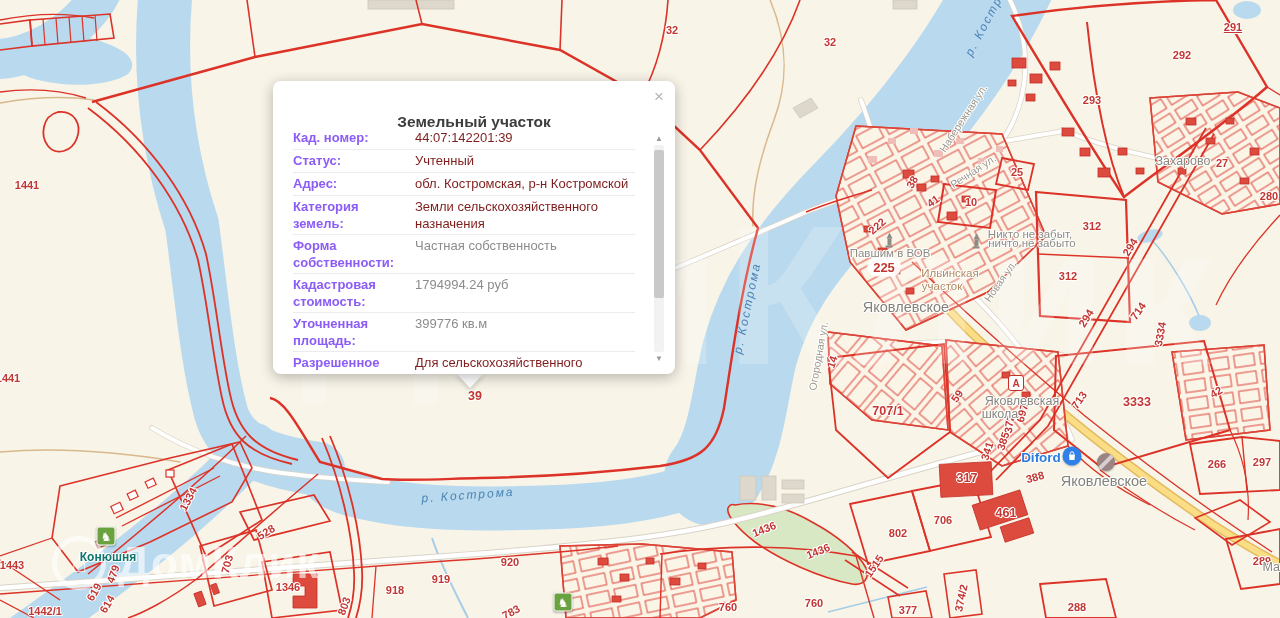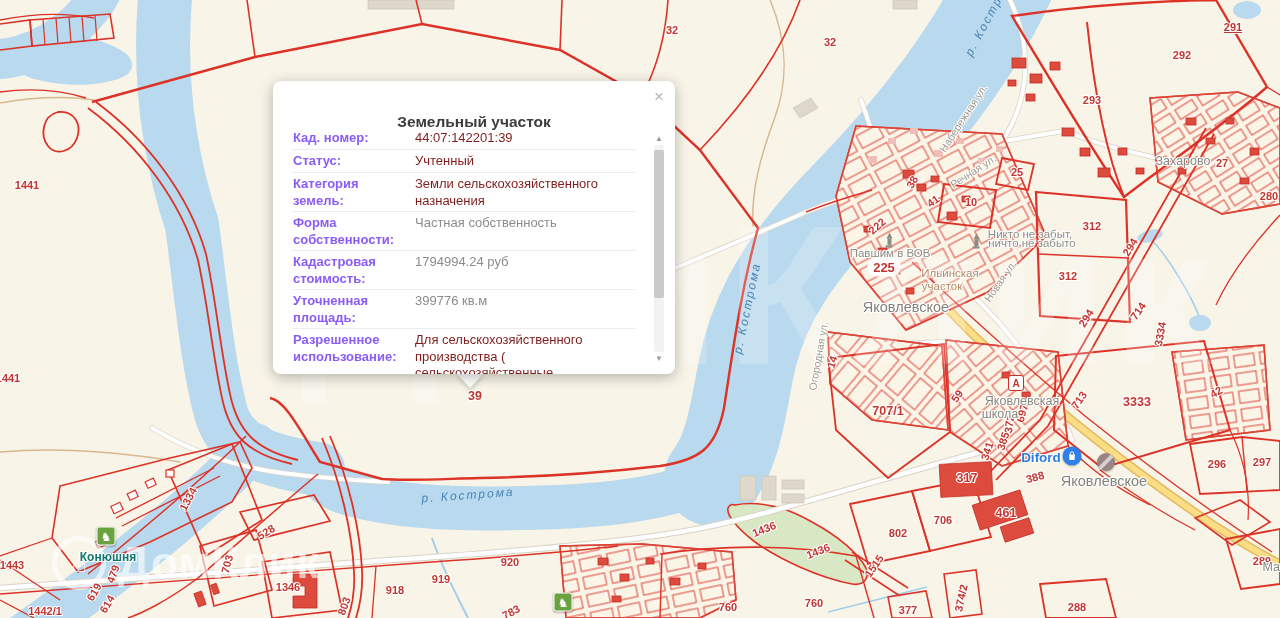--- a/index.html
+++ b/index.html
@@ -349,21 +349,21 @@
       <span class="lbl n" style="left: 1035px; top: 477px; transform: translate(-50%, -50%) rotate(-15deg);">388</span>
       <span class="lbl n-lg" style="left: 967px; top: 478px;">317</span>
       <span class="lbl n-lg" style="left: 1006px; top: 513px;">461</span>
       <span class="lbl n" style="left: 943px; top: 520px;">706</span>
       <span class="lbl n" style="left: 898px; top: 533px;">802</span>
       <span class="lbl n" style="left: 874px; top: 566px; transform: translate(-50%, -50%) rotate(-55deg);">1515</span>
       <span class="lbl n" style="left: 728px; top: 607px;">760</span>
       <span class="lbl n" style="left: 814px; top: 603px;">760</span>
       <span class="lbl n" style="left: 908px; top: 610px;">377</span>
       <span class="lbl n" style="left: 961px; top: 598px; transform: translate(-50%, -50%) rotate(-78deg);">374/2</span>
-      <span class="lbl n" style="left: 1217px; top: 464px;">296</span>
+      <span class="lbl n" style="left: 1217px; top: 464px;">266</span>
       <span class="lbl n" style="left: 1262px; top: 462px;">297</span>
       <span class="lbl n" style="left: 1262px; top: 561px;">289</span>
       <span class="lbl n" style="left: 1077px; top: 607px;">288</span>
       <span class="lbl n" style="left: 1216px; top: 392px; transform: translate(-50%, -50%) rotate(-30deg);">42</span>
       <span class="lbl n-lg" style="left: 475px; top: 396px;">39</span>
       <span class="lbl n" style="left: 395px; top: 590px;">918</span>
       <span class="lbl n" style="left: 441px; top: 579px;">919</span>
       <span class="lbl n" style="left: 510px; top: 562px;">920</span>
       <span class="lbl n" style="left: 511px; top: 612px; transform: translate(-50%, -50%) rotate(-28deg);">783</span>
       <span class="lbl n" style="left: 188px; top: 499px; transform: translate(-50%, -50%) rotate(-62deg);">1334</span>
@@ -443,20 +443,24 @@
   <div id="popup-rows">
         <div class="prow">
           <div class="plabel">Кад. номер:</div>
           <div class="pvalue">44:07:142201:39</div>
         </div>
         <div class="prow">
           <div class="plabel">Статус:</div>
           <div class="pvalue">Учтенный</div>
         </div>
         <div class="prow">
+          <div class="plabel">Адрес:</div>
+          <div class="pvalue">обл. Костромская, р-н Костромской</div>
+        </div>
+        <div class="prow">
           <div class="plabel">Категория земель:</div>
           <div class="pvalue">Земли сельскохозяйственного назначения</div>
         </div>
         <div class="prow">
           <div class="plabel">Форма собственности:</div>
           <div class="pvalue muted">Частная собственность</div>
         </div>
         <div class="prow">
           <div class="plabel">Кадастровая стоимость:</div>
           <div class="pvalue muted">1794994.24 руб</div>

